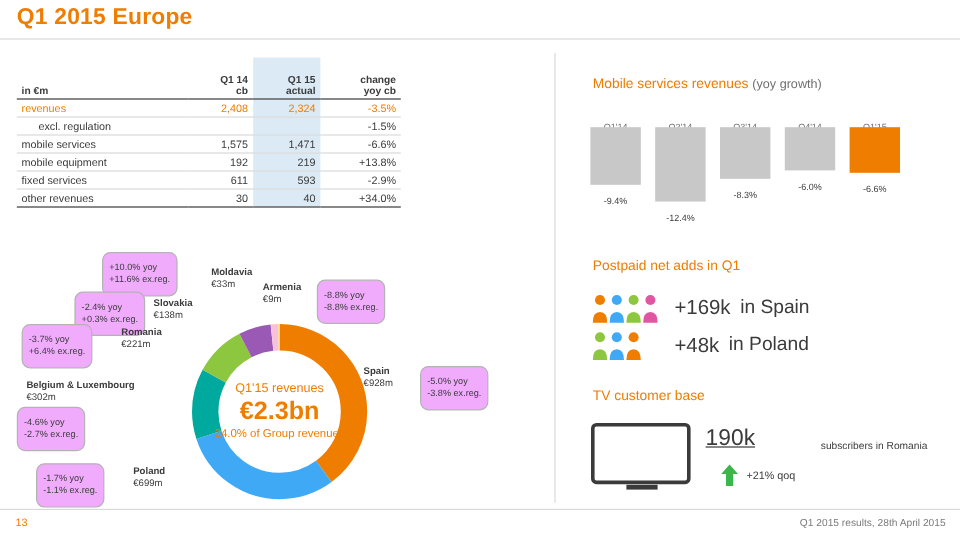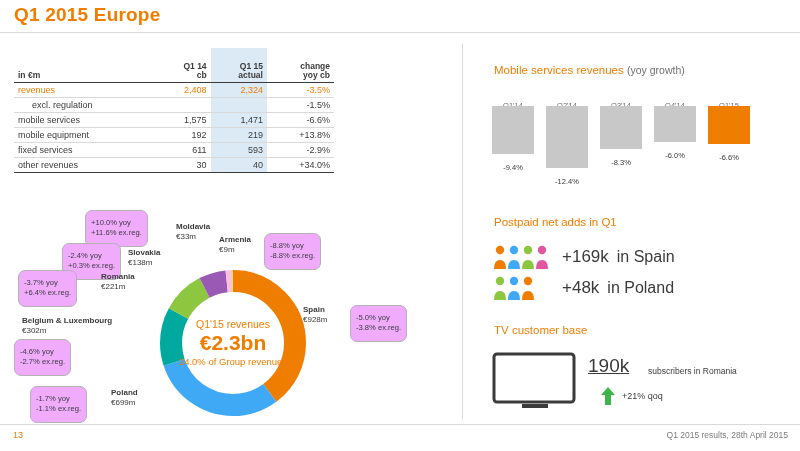--- a/index.html
+++ b/index.html
@@ -330,21 +330,21 @@
     <span>TV customer base</span>
   </div>
 
   <svg style="position:absolute; left:492px; top:352px;" width="86" height="58" viewBox="0 0 86 58">
     <rect x="2" y="2" width="80" height="48" rx="3" fill="none" stroke="#3b3b3b" stroke-width="3"></rect>
     <rect x="8" y="8" width="68" height="36" fill="#ffffff"></rect>
     <rect x="30" y="52" width="26" height="4" fill="#3b3b3b"></rect>
   </svg>
 
   <div class="tv-num" style="left:588px; top:355px;text-decoration:underline;">190k</div>
-  <div class="tv-sub" style="left:648px; top:366px;">subscribers in Romania</div>
+  <div class="tv-sub" style="left:684px; top:366px;">subscribers in Romania</div>
 
   <svg style="position:absolute; left:600px; top:386px;" width="16" height="20" viewBox="0 0 16 20">
     <polygon points="8,1 15,9 11,9 11,19 5,19 5,9 1,9" fill="#3cb54a"></polygon>
   </svg>
   <div class="tv-qoq" style="left:622px; top:391px;">+21% qoq</div>
 
   <div class="foot-rule"></div>
   <div class="page-num">13</div>
   <div class="foot-right">Q1 2015 results, 28th April 2015</div>
 </div>

